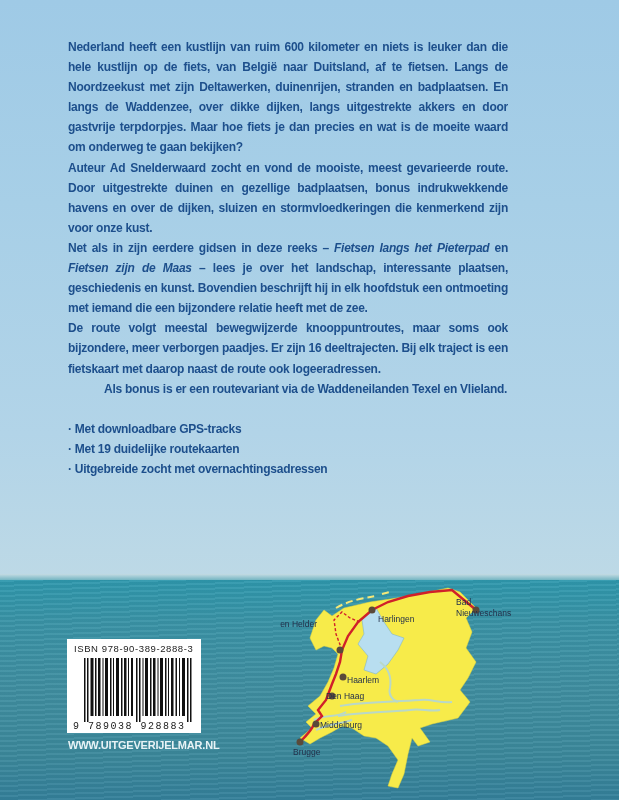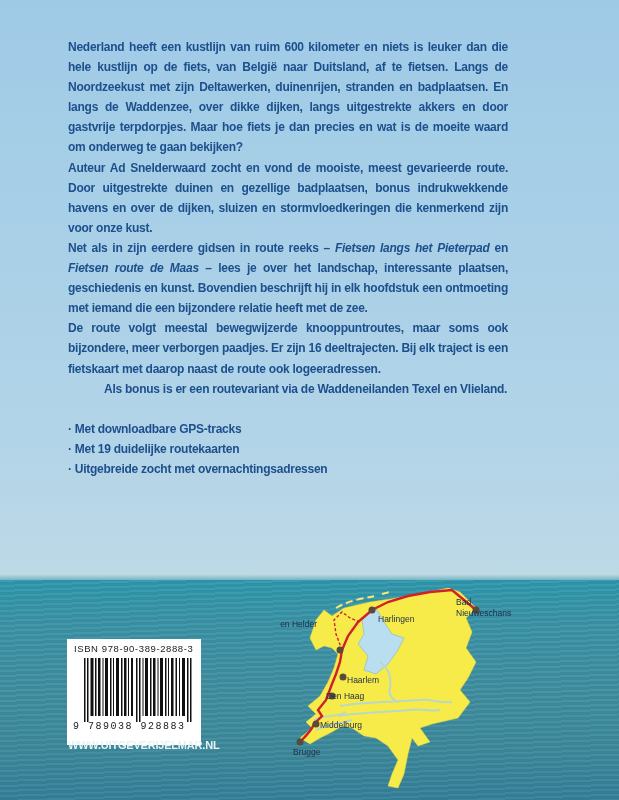--- a/index.html
+++ b/index.html
@@ -27,21 +27,21 @@
     letter-spacing: -0.25px;
   }
   .text-block p { margin: 0; text-align: justify; }
   .text-block p.last-left { text-align-last: left; margin-left: 36px; }
   .text-block em { font-style: italic; }
   .bullets { list-style: none; margin: 20px 0 4px 0; padding: 0; }
   .bullets li { margin: 0; line-height: 20.2px; }
   .bullets li::before { content: "\00B7"; font-weight: bold; margin-right: 3px; }
 
   .barcode-box {
-    position: absolute; left: 67px; top: 639px; width: 134px; height: 106px;
+    position: absolute; left: 67px; top: 639px; width: 134px; height: 94px;
     background: #ffffff;
   }
   .isbn-text {
     position: absolute; left: 7px; top: 4px; font-size: 9.5px; color: #222;
     letter-spacing: 0.6px; font-family: "Liberation Sans", sans-serif;
   }
   .bars { position: absolute; left: 17px; top: 19px; width: 110px; height: 64px; }
   .ean-digits {
     position: absolute; left: 6px; top: 82px; font-size: 10px; color: #222;
     letter-spacing: 1.5px; font-family: "Liberation Mono", monospace;
@@ -57,21 +57,21 @@
 </head>
 <body>
 
 <div class="sky"></div>
 <div class="horizon"></div>
 <div class="sea"></div>
 
 <div class="text-block">
   <p>Nederland heeft een kustlijn van ruim 600 kilometer en niets is leuker dan die hele kustlijn op de fiets, van België naar Duitsland, af te fietsen. Langs de Noordzeekust met zijn Deltawerken, duinenrijen, stranden en badplaatsen. En langs de Waddenzee, over dikke dijken, langs uitgestrekte akkers en door gastvrije terpdorpjes. Maar hoe fiets je dan precies en wat is de moeite waard om onderweg te gaan bekijken?</p>
   <p>Auteur Ad Snelderwaard zocht en vond de mooiste, meest gevarieerde route. Door uitgestrekte duinen en gezellige badplaatsen, bonus indrukwekkende havens en over de dijken, sluizen en stormvloedkeringen die kenmerkend zijn voor onze kust.</p>
-  <p><span>Net als in zijn eerdere gidsen in route reeks – </span><em>Fietsen langs het Pieterpad</em><span> en </span><em>Fietsen route de Maas</em><span> – lees je over het landschap, interessante plaatsen, geschiedenis en kunst. Bovendien beschrijft hij in elk hoofdstuk een ontmoeting met iemand die een bijzondere relatie heeft met de zee.</span></p>
+  <p><span>Net als in zijn eerdere gidsen in deze reeks – </span><em>Fietsen langs het Pieterpad</em><span> en </span><em>Fietsen zijn de Maas</em><span> – lees je over het landschap, interessante plaatsen, geschiedenis en kunst. Bovendien beschrijft hij in elk hoofdstuk een ontmoeting met iemand die een bijzondere relatie heeft met de zee.</span></p>
   <p>De route volgt meestal bewegwijzerde knooppuntroutes, maar soms ook bijzondere, meer verborgen paadjes. Er zijn 16 deeltrajecten. Bij elk traject is een fietskaart met daarop naast de route ook logeeradressen.</p>
   <p class="last-left">Als bonus is er een routevariant via de Waddeneilanden Texel en Vlieland.</p>
   <ul class="bullets">
     <li>Met downloadbare GPS-tracks</li>
     <li>Met 19 duidelijke routekaarten</li>
     <li>Uitgebreide zocht met overnachtingsadressen</li>
   </ul>
 </div>
 
 <div class="barcode-box">

